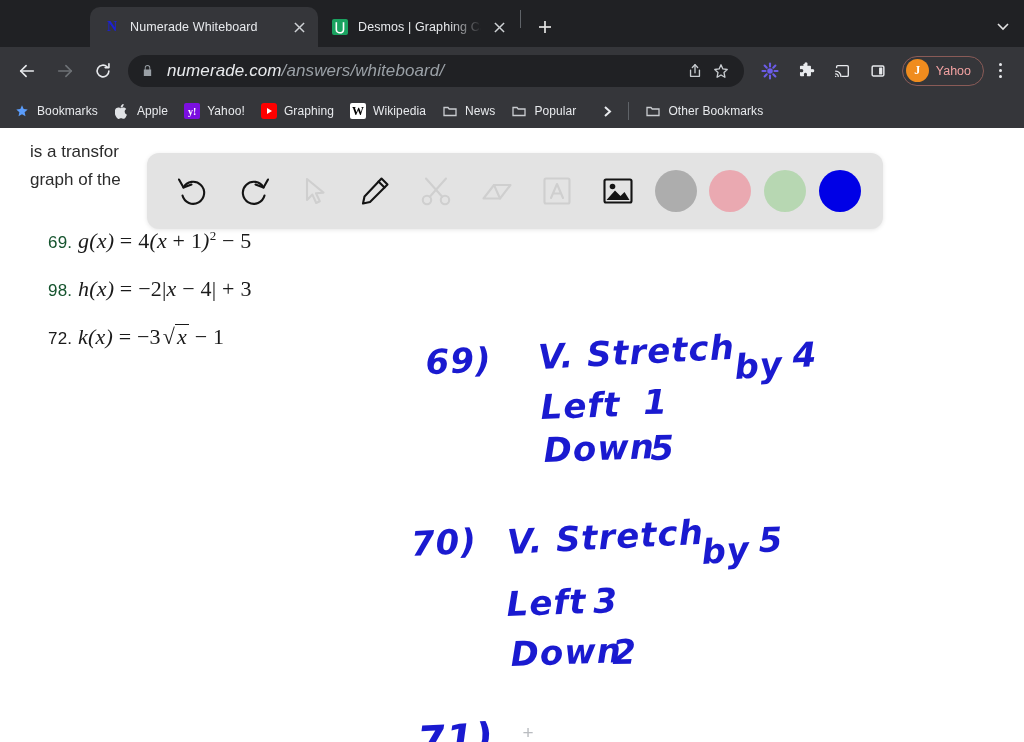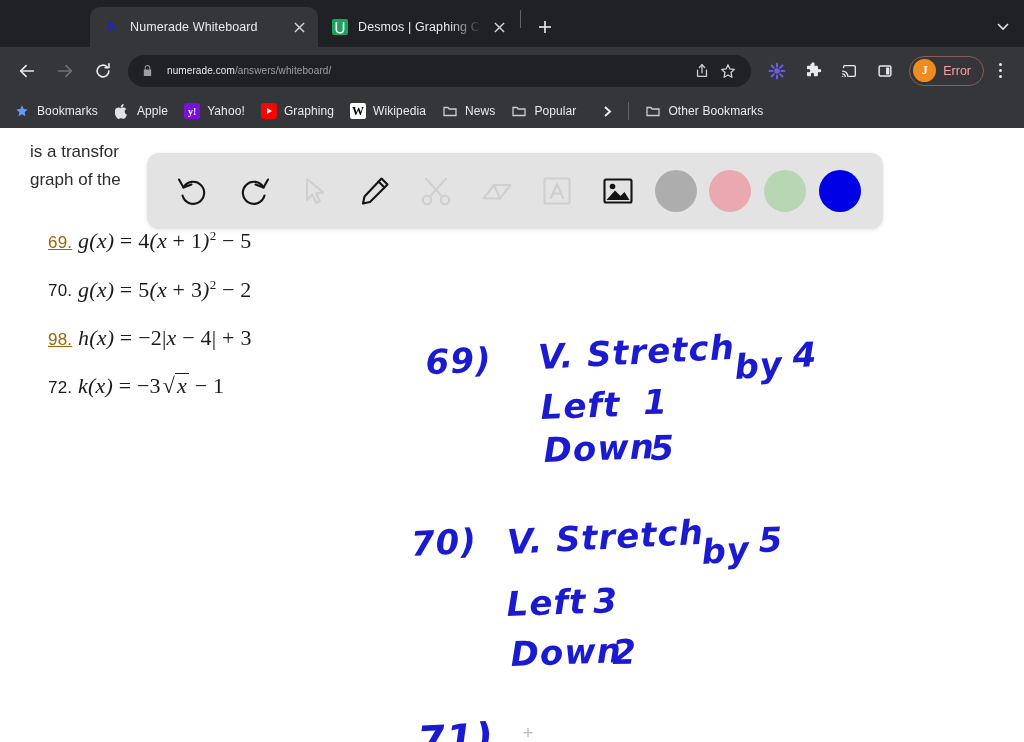--- a/index.html
+++ b/index.html
@@ -108,25 +108,26 @@
     display: flex;
     align-items: center;
     margin: 0 8px 0 6px;
     padding: 0 10px 0 14px;
     min-width: 0;
   }
   .lock { width: 14px; flex: 0 0 14px; margin-right: 11px; display:flex; align-items:center;}
   .lock svg { width: 11px; height: 13px; fill: #9aa0a6; }
   .url {
     flex: 1 1 auto;
-    font-size: 10px;
+    font-size: 17px;
     color: #9aa0a6;
     white-space: nowrap;
     overflow: hidden;
     letter-spacing: .1px;
+    font-style: italic;
   }
   .url .host { color: #e8eaed; }
   .omni-icon { width: 26px; height: 26px; display:flex; align-items:center; justify-content:center; flex:0 0 26px; }
   .omni-icon svg { width: 16px; height: 16px; fill: none; stroke: #c8ccd0; stroke-width: 1.5; stroke-linecap: round; stroke-linejoin: round; }
 
   .ext-icon { width: 30px; height: 30px; display:flex; align-items:center; justify-content:center; flex: 0 0 30px; margin: 0 3px; }
   .ext-icon svg { width: 18px; height: 18px; }
 
   .profile-pill {
     height: 30px;
@@ -213,21 +214,21 @@
     font-family: "Liberation Serif", serif;
   }
   .problem {
     font-size: 22px;
     color: #1a1a1a;
     margin-bottom: 22px;
     white-space: nowrap;
     letter-spacing: .2px;
   }
   .pnum { font-family: "Liberation Sans", sans-serif; font-size: 17px; }
-  .pnum.link { color: #a16207; text-decoration: underline; }
+  .pnum.link { color: #14532d; }
   .pbody { font-style: italic; }
   .pbody .num, .pbody .op { font-style: normal; }
   sup.sq { font-size: 13px; vertical-align: super; font-style: normal; }
   .sqrt-wrap { display: inline-block; position: relative; padding-left: 2px; }
   .sqrt-sym { font-style: normal; }
   .radicand { border-top: 1.4px solid #1a1a1a; padding: 0 2px; font-style: italic; display:inline-block; line-height: 1.05;}
 
   
   .ink {
     position: absolute;
@@ -403,21 +404,21 @@
 
     <div class="ext-icon">
       <svg viewBox="0 0 20 20" fill="none" stroke="#e8eaed" stroke-width="1.6">
         <rect x="3.5" y="4.5" width="13" height="11" rx="1.2"></rect>
         <rect x="11.2" y="6.2" width="3.6" height="7.6" rx=".5" fill="#e8eaed" stroke="none"></rect>
       </svg>
     </div>
 
     <div class="profile-pill">
       <span class="avatar">J</span>
-      <span class="profile-text">Error</span>
+      <span class="profile-text">Yahoo</span>
     </div>
 
     <div class="kebab">
       <i></i>
         <i></i>
         <i></i>
     </div>
   </div>
 
   <div class="bookmarks">
@@ -505,26 +506,20 @@
 
     <div class="problems">
 
       <div class="problem">
         <span class="pnum link">69.</span>
         <span class="pbody">
           g(x) <span class="op">=</span> <span class="num">4</span>(x <span class="op">+</span> <span class="num">1</span>)<sup class="sq">2</sup> <span class="op">−</span> <span class="num">5</span>
         </span>
       </div>
 
-      <div class="problem">
-        <span class="pnum">70.</span>
-        <span class="pbody">
-          g(x) <span class="op">=</span> <span class="num">5</span>(x <span class="op">+</span> <span class="num">3</span>)<sup class="sq">2</sup> <span class="op">−</span> <span class="num">2</span>
-        </span>
-      </div>
 
       <div class="problem">
         <span class="pnum link">98.</span>
         <span class="pbody">
           h(x) <span class="op">=</span> <span class="op">−</span><span class="num">2</span><span class="op">|</span>x <span class="op">−</span> <span class="num">4</span><span class="op">|</span> <span class="op">+</span> <span class="num">3</span>
         </span>
       </div>
 
       <div class="problem">
         <span class="pnum">72.</span>

